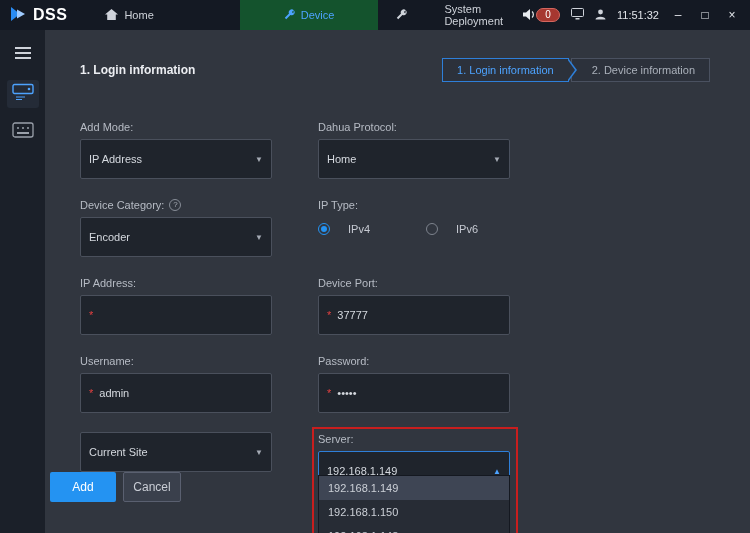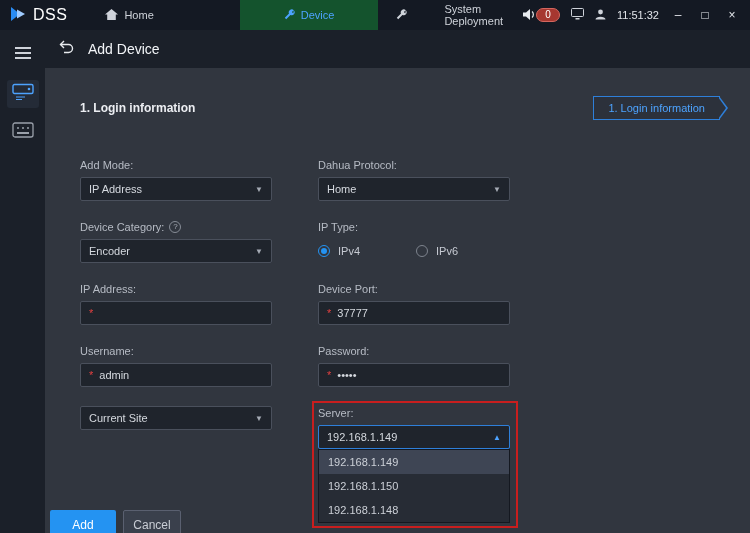--- a/index.html
+++ b/index.html
@@ -9,21 +9,21 @@
     font-family: "Liberation Sans", sans-serif;
     color: #c6cad2;
   }
 
   
   .titlebar {
     height: 30px; background: #141923; display: flex; align-items: center;
     color: #cfd3da; font-size: 11px;
   }
   .logo { display: flex; align-items: center; gap: 3px; padding: 0 12px 0 8px; }
-  .logo-text { color: #ffffff; font-size: 16px; font-weight: normal; letter-spacing: 0.5px; }
+  .logo-text { color: #ffffff; font-size: 16px; font-weight: bold; letter-spacing: 0.5px; }
   .nav-tab { display: flex; align-items: center; gap: 6px; height: 100%; padding: 0 16px; cursor: pointer; }
   .nav-tab.home { margin-left: 10px; }
   .nav-tab.active { background: #14532d; color: #4da3ff; padding: 0 44px; margin-left: 70px; }
   .nav-tab.sysdep { padding: 0 12px; margin-left: 6px; gap: 37px; }
   .tb-right { margin-left: auto; display: flex; align-items: center; gap: 11px; padding-right: 10px; }
   .alarm { display: flex; align-items: center; cursor: pointer; }
   .badge {
     background: #a63730; border: 1px solid #d4675f; border-radius: 7px;
     min-width: 24px; height: 14px; line-height: 12px; text-align: center;
     color: #fff; font-size: 10px; padding: 0 4px; margin-left: -2px;
@@ -47,21 +47,21 @@
   .side-icon + .side-icon { margin-top: 10px; }
 
   .main { flex: 1; display: flex; flex-direction: column; min-width: 0; }
   .page-header {
     height: 38px; background: #1b2029; display: flex; align-items: center;
     gap: 14px; padding-left: 14px;
   }
   .back-btn { display: flex; align-items: center; cursor: pointer; }
   .page-title { color: #f2f4f7; font-size: 14px; }
 
-  .content { flex: 1; background: #31363f; position: relative; padding: 22px 30px 0 35px; }
+  .content { flex: 1; background: #31363f; position: relative; padding: 22px 40px 0 35px; }
 
   
   .section-row { display: flex; align-items: center; justify-content: space-between; margin: 6px 0 38px; }
   .section-title { color: #eceef2; font-size: 12px; font-weight: bold; }
   .steps { display: flex; align-items: center; }
   .step {
     position: relative; height: 24px; display: flex; align-items: center;
     font-size: 11px; padding: 0 14px; border: 1px solid #4a5160;
     color: #aab0ba; background: #2c313b; cursor: pointer;
   }
@@ -78,28 +78,28 @@
 
   
   .form-grid { display: grid; grid-template-columns: 192px 192px; column-gap: 46px; row-gap: 19px; }
   .field { position: relative; }
   .flabel { display: flex; align-items: center; gap: 5px; font-size: 11px; color: #b6bbc4; line-height: 14px; margin-bottom: 5px; }
   .help {
     width: 12px; height: 12px; border: 1px solid #868c96; border-radius: 50%;
     font-size: 8px; line-height: 10px; text-align: center; color: #a8adb6; flex-shrink: 0;
   }
   .control {
-    height: 24px; background: #1f242c; border: 1px solid #4a505c; border-radius: 2px;
+    height: 40px; background: #1f242c; border: 1px solid #4a505c; border-radius: 2px;
     display: flex; align-items: center; padding: 0 8px; font-size: 11px; color: #d5d9df;
   }
   .select { cursor: pointer; }
   .caret { margin-left: auto; font-size: 8px; color: #a4aab4; }
   .req { color: #e24040; margin-right: 6px; }
   .radio-row { height: 24px; display: flex; align-items: center; }
-  .radio-opt { display: flex; align-items: center; gap: 8px; font-size: 11px; color: #c6cad2; cursor: pointer; }
+  .radio-opt { display: flex; align-items: center; gap: 18px; font-size: 11px; color: #c6cad2; cursor: pointer; }
   .radio-opt + .radio-opt { margin-left: 56px; }
   .radio { width: 12px; height: 12px; border-radius: 50%; border: 1px solid #7d838d; position: relative; flex-shrink: 0; }
   .radio.checked { border-color: #2493f2; }
   .radio.checked::after {
     content: ""; position: absolute; left: 2px; top: 2px; width: 6px; height: 6px;
     border-radius: 50%; background: #2493f2;
   }
 
   
   .server-select { border-color: #2e7fd9; }
@@ -211,38 +211,30 @@
           <circle cx="6" cy="6" r="1" fill="#9aa0aa"></circle>
             <circle cx="11" cy="6" r="1" fill="#9aa0aa"></circle>
             <circle cx="16" cy="6" r="1" fill="#9aa0aa"></circle>
           <rect x="5" y="10" width="12" height="2" fill="#9aa0aa"></rect>
         </svg>
       </span>
     </div>
   </div>
 
   <div class="main">
-    <div class="page-header">
-      <span class="back-btn">
-        <span>
-          <svg width="15" height="14" viewBox="0 0 15 14">
-            <path d="M5 1 L1.5 4.5 L5 8" stroke="#e8ebef" stroke-width="1.4" fill="none"></path>
-            <path d="M1.5 4.5 H9.5 A4 4 0 0 1 9.5 12.5 H5" stroke="#e8ebef" stroke-width="1.4" fill="none"></path>
-          </svg>
-        </span>
-      </span>
-      <span class="page-title">Add Device</span>
-    </div>
 
     <div class="content">
       <div class="section-row">
         <div class="section-title">1. Login information</div>
         <div class="steps">
           <div class="step active">
             <span>1. Login information</span>
+          </div>
+          <div class="step">
+            <span>2. Device information</span>
           </div>
         </div>
       </div>
 
       <div class="form-grid">
 
         <div class="field">
           <div class="flabel">Add Mode:</div>
           <div class="control select">
             <span>IP Address</span>

